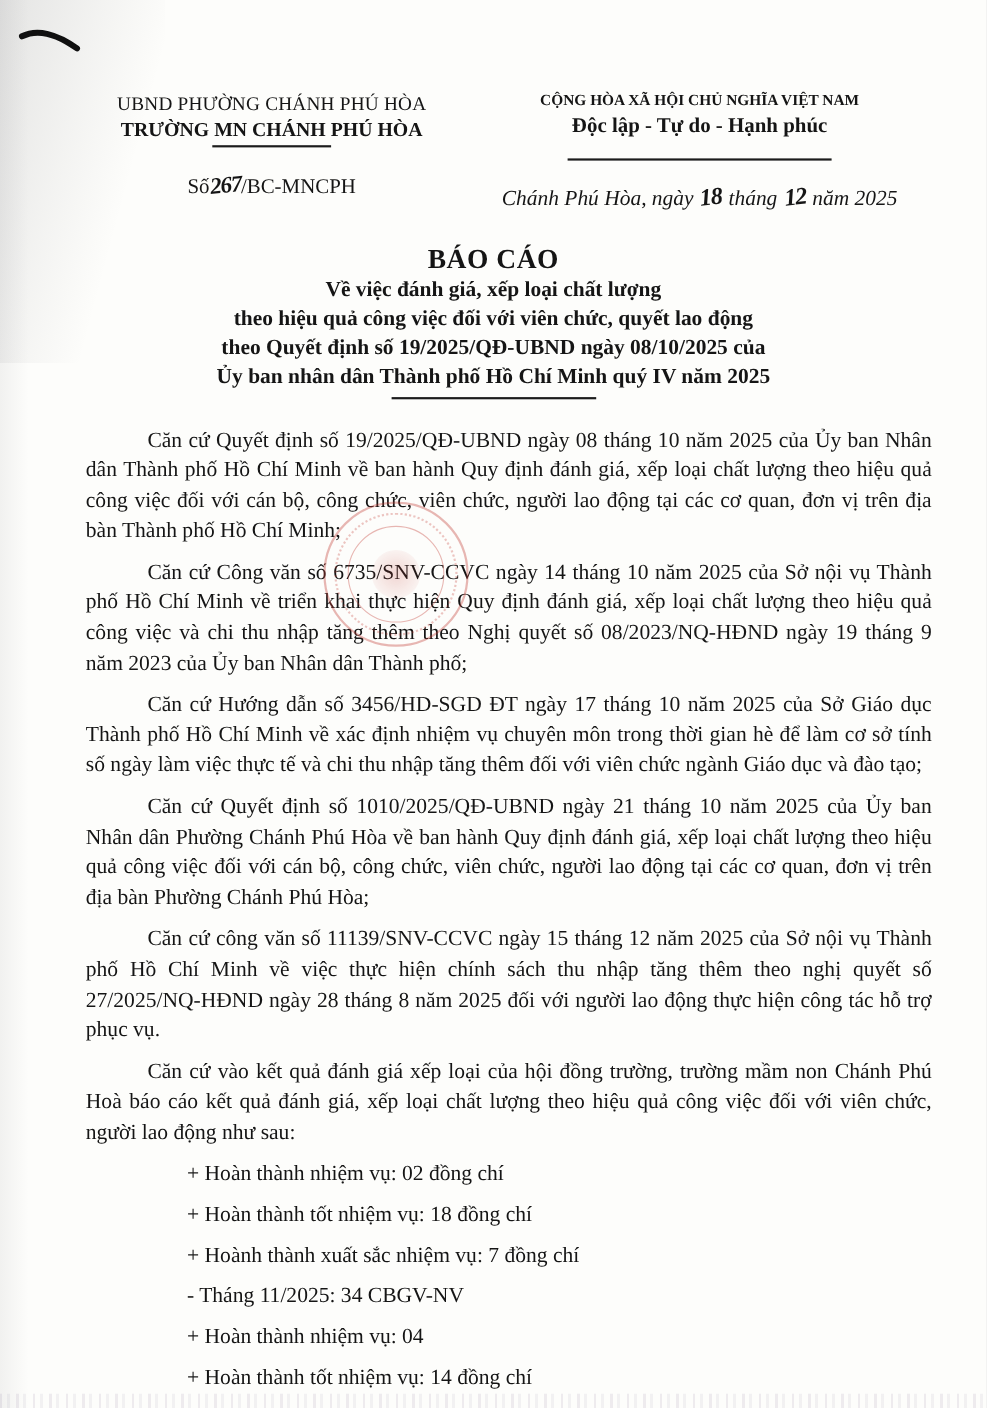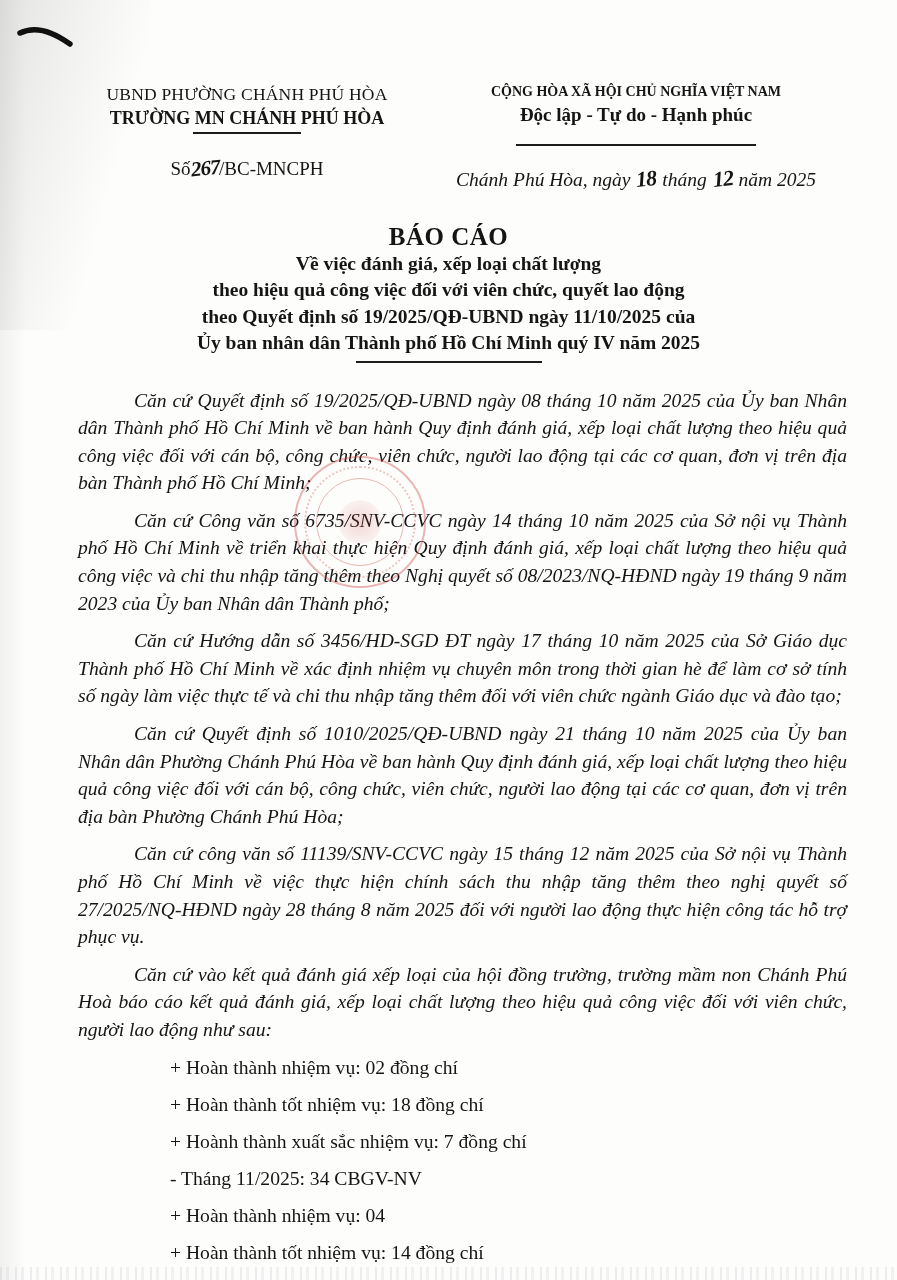--- a/index.html
+++ b/index.html
@@ -53,21 +53,21 @@
   
   .title-block{text-align:center;margin-top:32px;line-height:26.5px;}
   .title-heading{font-size:25px;font-weight:bold;letter-spacing:.5px;}
   .title-line{font-size:19.5px;font-weight:bold;}
   .title-underline{width:186px;border-bottom:2.2px solid #1c1c1c;margin:4px auto 0;}
   
   .body{padding:24px 50px 0 78px;}
   .body-par{
     margin:0 0 10px 0;
     font-size:19.6px;line-height:27.6px;
-    text-align:justify;text-indent:56px;font-style:italic;
+    text-align:justify;text-indent:56px;
   }
   .list{margin:4px 0 0 92px;}
   .list-item{font-size:19.6px;line-height:27px;margin-bottom:10px;}
   
   .stamp{
     position:absolute;left:294px;top:456px;width:132px;height:132px;
     opacity:.36;filter:blur(0.5px);pointer-events:none;
   }
   .stamp .ring-outer{
     position:absolute;inset:0;border:2.6px solid #c23b33;border-radius:50%;
@@ -121,21 +121,21 @@
         <span class="hand">12</span>
         <span>năm 2025</span>
       </div>
     </div>
   </div>
 
   <div class="title-block">
     <div class="title-heading">BÁO CÁO</div>
     <div class="title-line">Về việc đánh giá, xếp loại chất lượng</div>
     <div class="title-line">theo hiệu quả công việc đối với viên chức, quyết lao động</div>
-    <div class="title-line">theo Quyết định số 19/2025/QĐ-UBND ngày 11/10/2025 của</div>
+    <div class="title-line">theo Quyết định số 19/2025/QĐ-UBND ngày 08/10/2025 của</div>
     <div class="title-line">Ủy ban nhân dân Thành phố Hồ Chí Minh quý IV năm 2025</div>
     <div class="title-underline"></div>
   </div>
 
   <div class="body">
     <p class="body-par">Căn cứ Quyết định số 19/2025/QĐ-UBND ngày 08 tháng 10 năm 2025 của Ủy ban Nhân dân Thành phố Hồ Chí Minh về ban hành Quy định đánh giá, xếp loại chất lượng theo hiệu quả công việc đối với cán bộ, công chức, viên chức, người lao động tại các cơ quan, đơn vị trên địa bàn Thành phố Hồ Chí Minh;</p>
     <p class="body-par">Căn cứ Công văn số 6735/SNV-CCVC ngày 14 tháng 10 năm 2025 của Sở nội vụ Thành phố Hồ Chí Minh về triển khai thực hiện Quy định đánh giá, xếp loại chất lượng theo hiệu quả công việc và chi thu nhập tăng thêm theo Nghị quyết số 08/2023/NQ-HĐND ngày 19 tháng 9 năm 2023 của Ủy ban Nhân dân Thành phố;</p>
     <p class="body-par">Căn cứ Hướng dẫn số 3456/HD-SGD ĐT ngày 17 tháng 10 năm 2025 của Sở Giáo dục Thành phố Hồ Chí Minh về xác định nhiệm vụ chuyên môn trong thời gian hè để làm cơ sở tính số ngày làm việc thực tế và chi thu nhập tăng thêm đối với viên chức ngành Giáo dục và đào tạo;</p>
     <p class="body-par">Căn cứ Quyết định số 1010/2025/QĐ-UBND ngày 21 tháng 10 năm 2025 của Ủy ban Nhân dân Phường Chánh Phú Hòa về ban hành Quy định đánh giá, xếp loại chất lượng theo hiệu quả công việc đối với cán bộ, công chức, viên chức, người lao động tại các cơ quan, đơn vị trên địa bàn Phường Chánh Phú Hòa;</p>
     <p class="body-par">Căn cứ công văn số 11139/SNV-CCVC ngày 15 tháng 12 năm 2025 của Sở nội vụ Thành phố Hồ Chí Minh về việc thực hiện chính sách thu nhập tăng thêm theo nghị quyết số 27/2025/NQ-HĐND ngày 28 tháng 8 năm 2025 đối với người lao động thực hiện công tác hỗ trợ phục vụ.</p>

